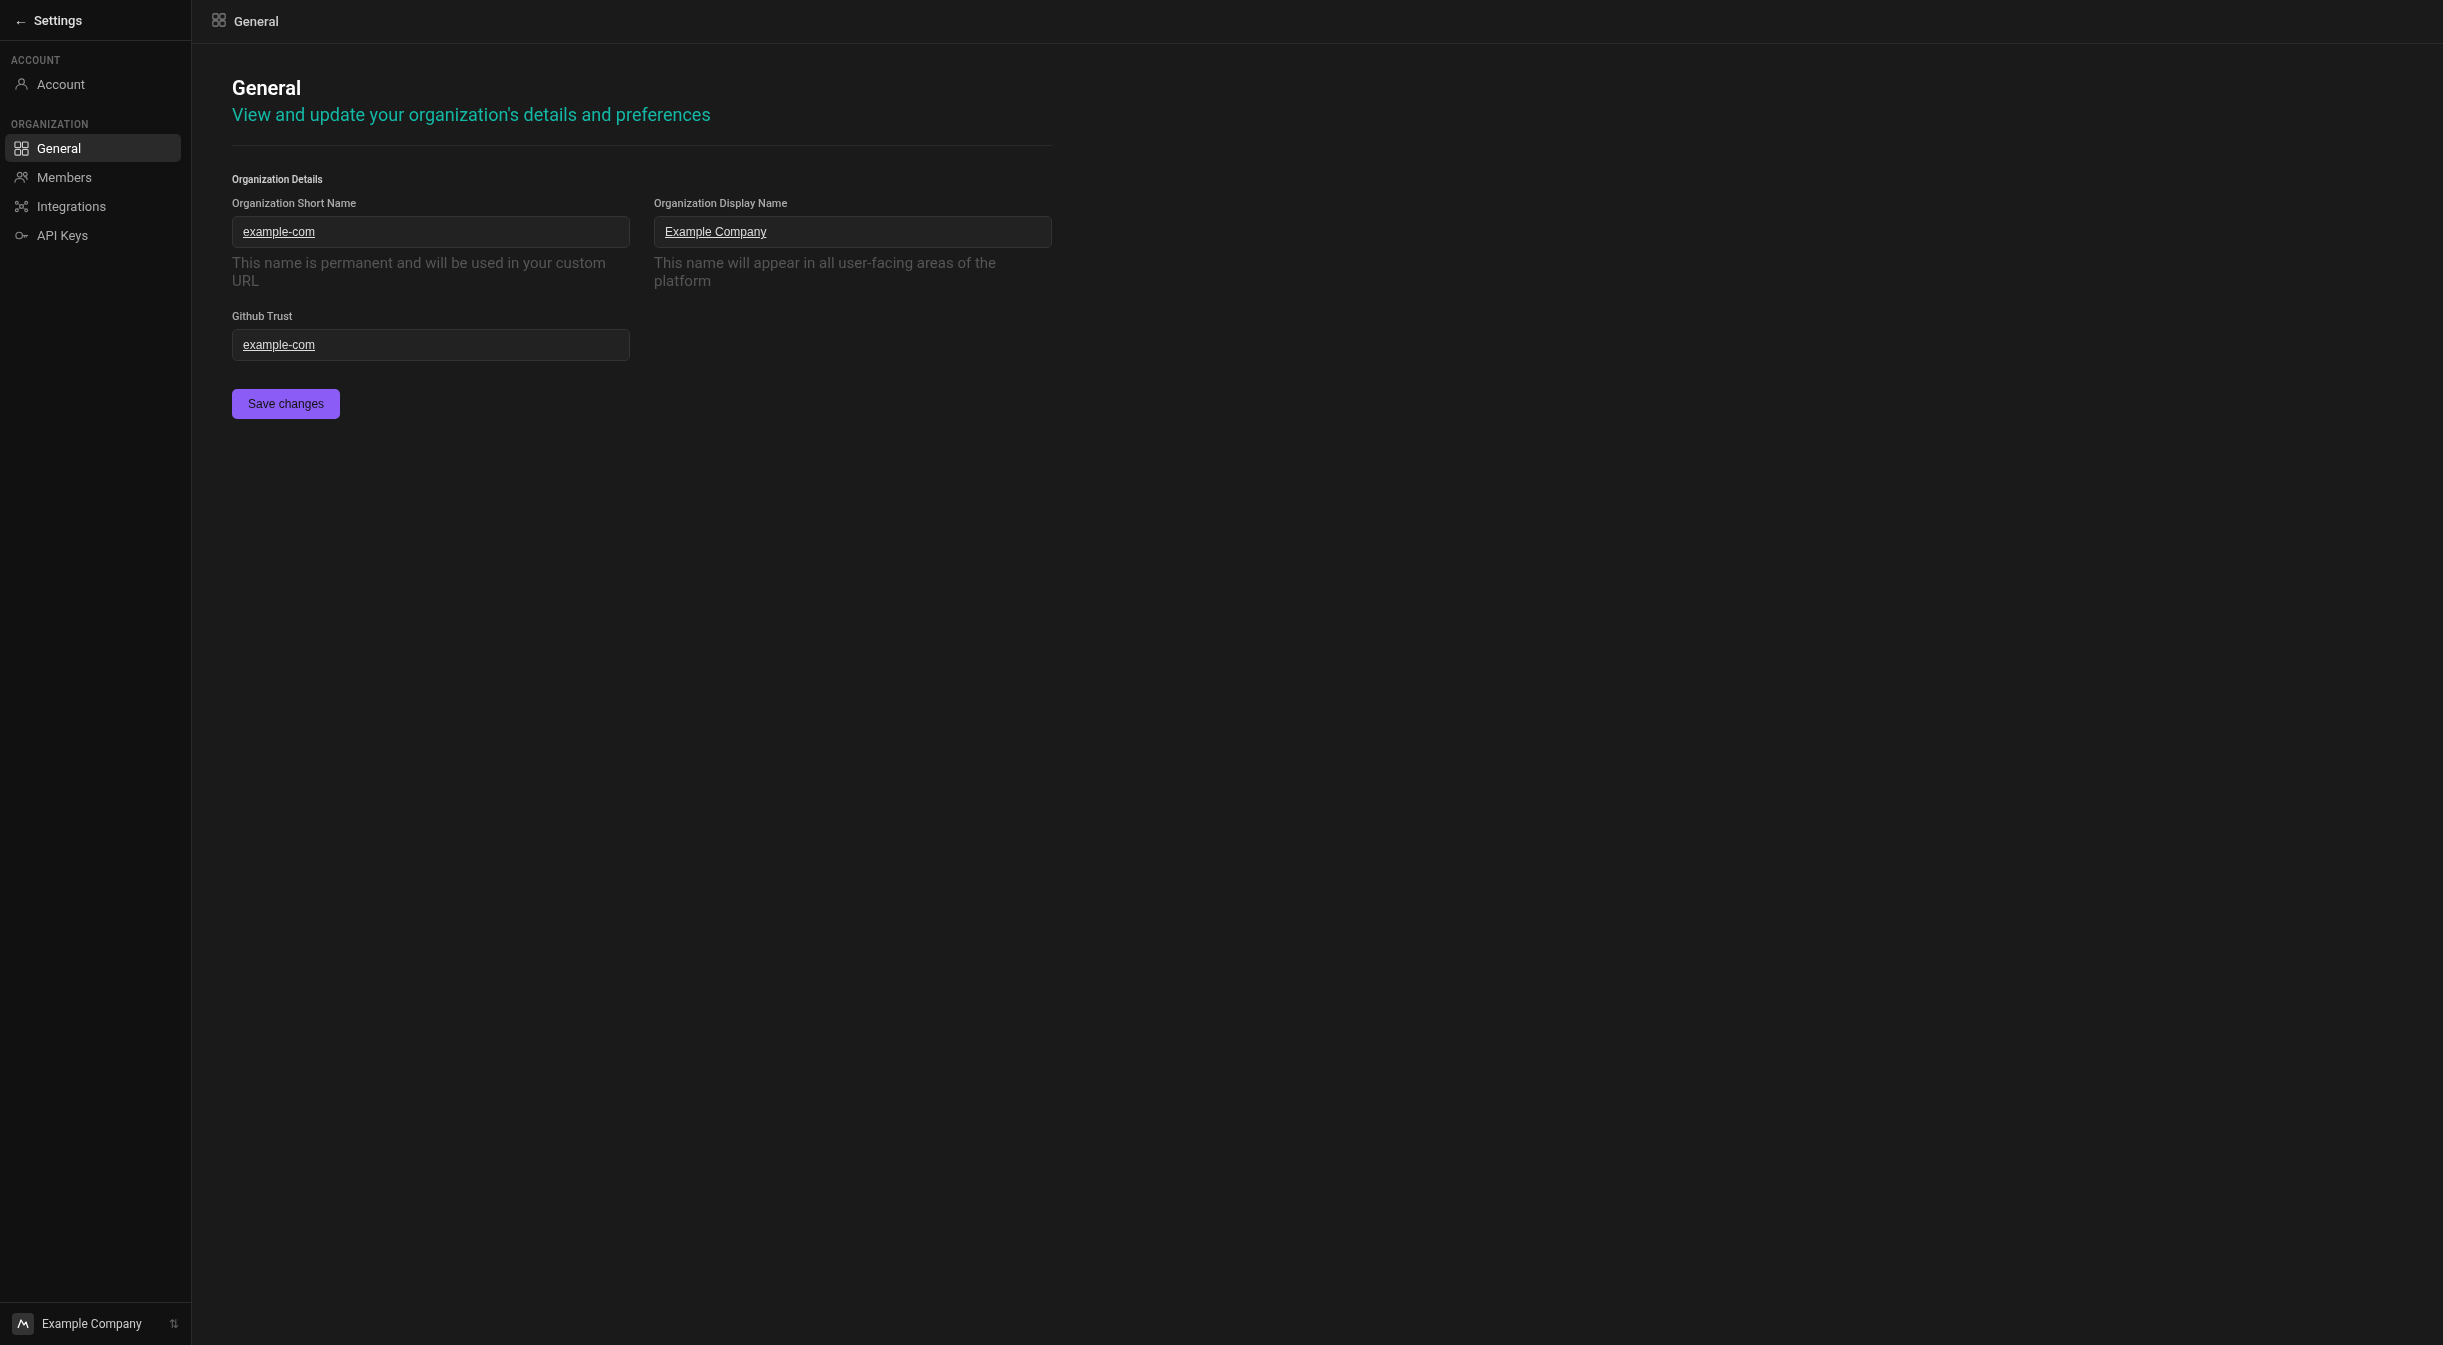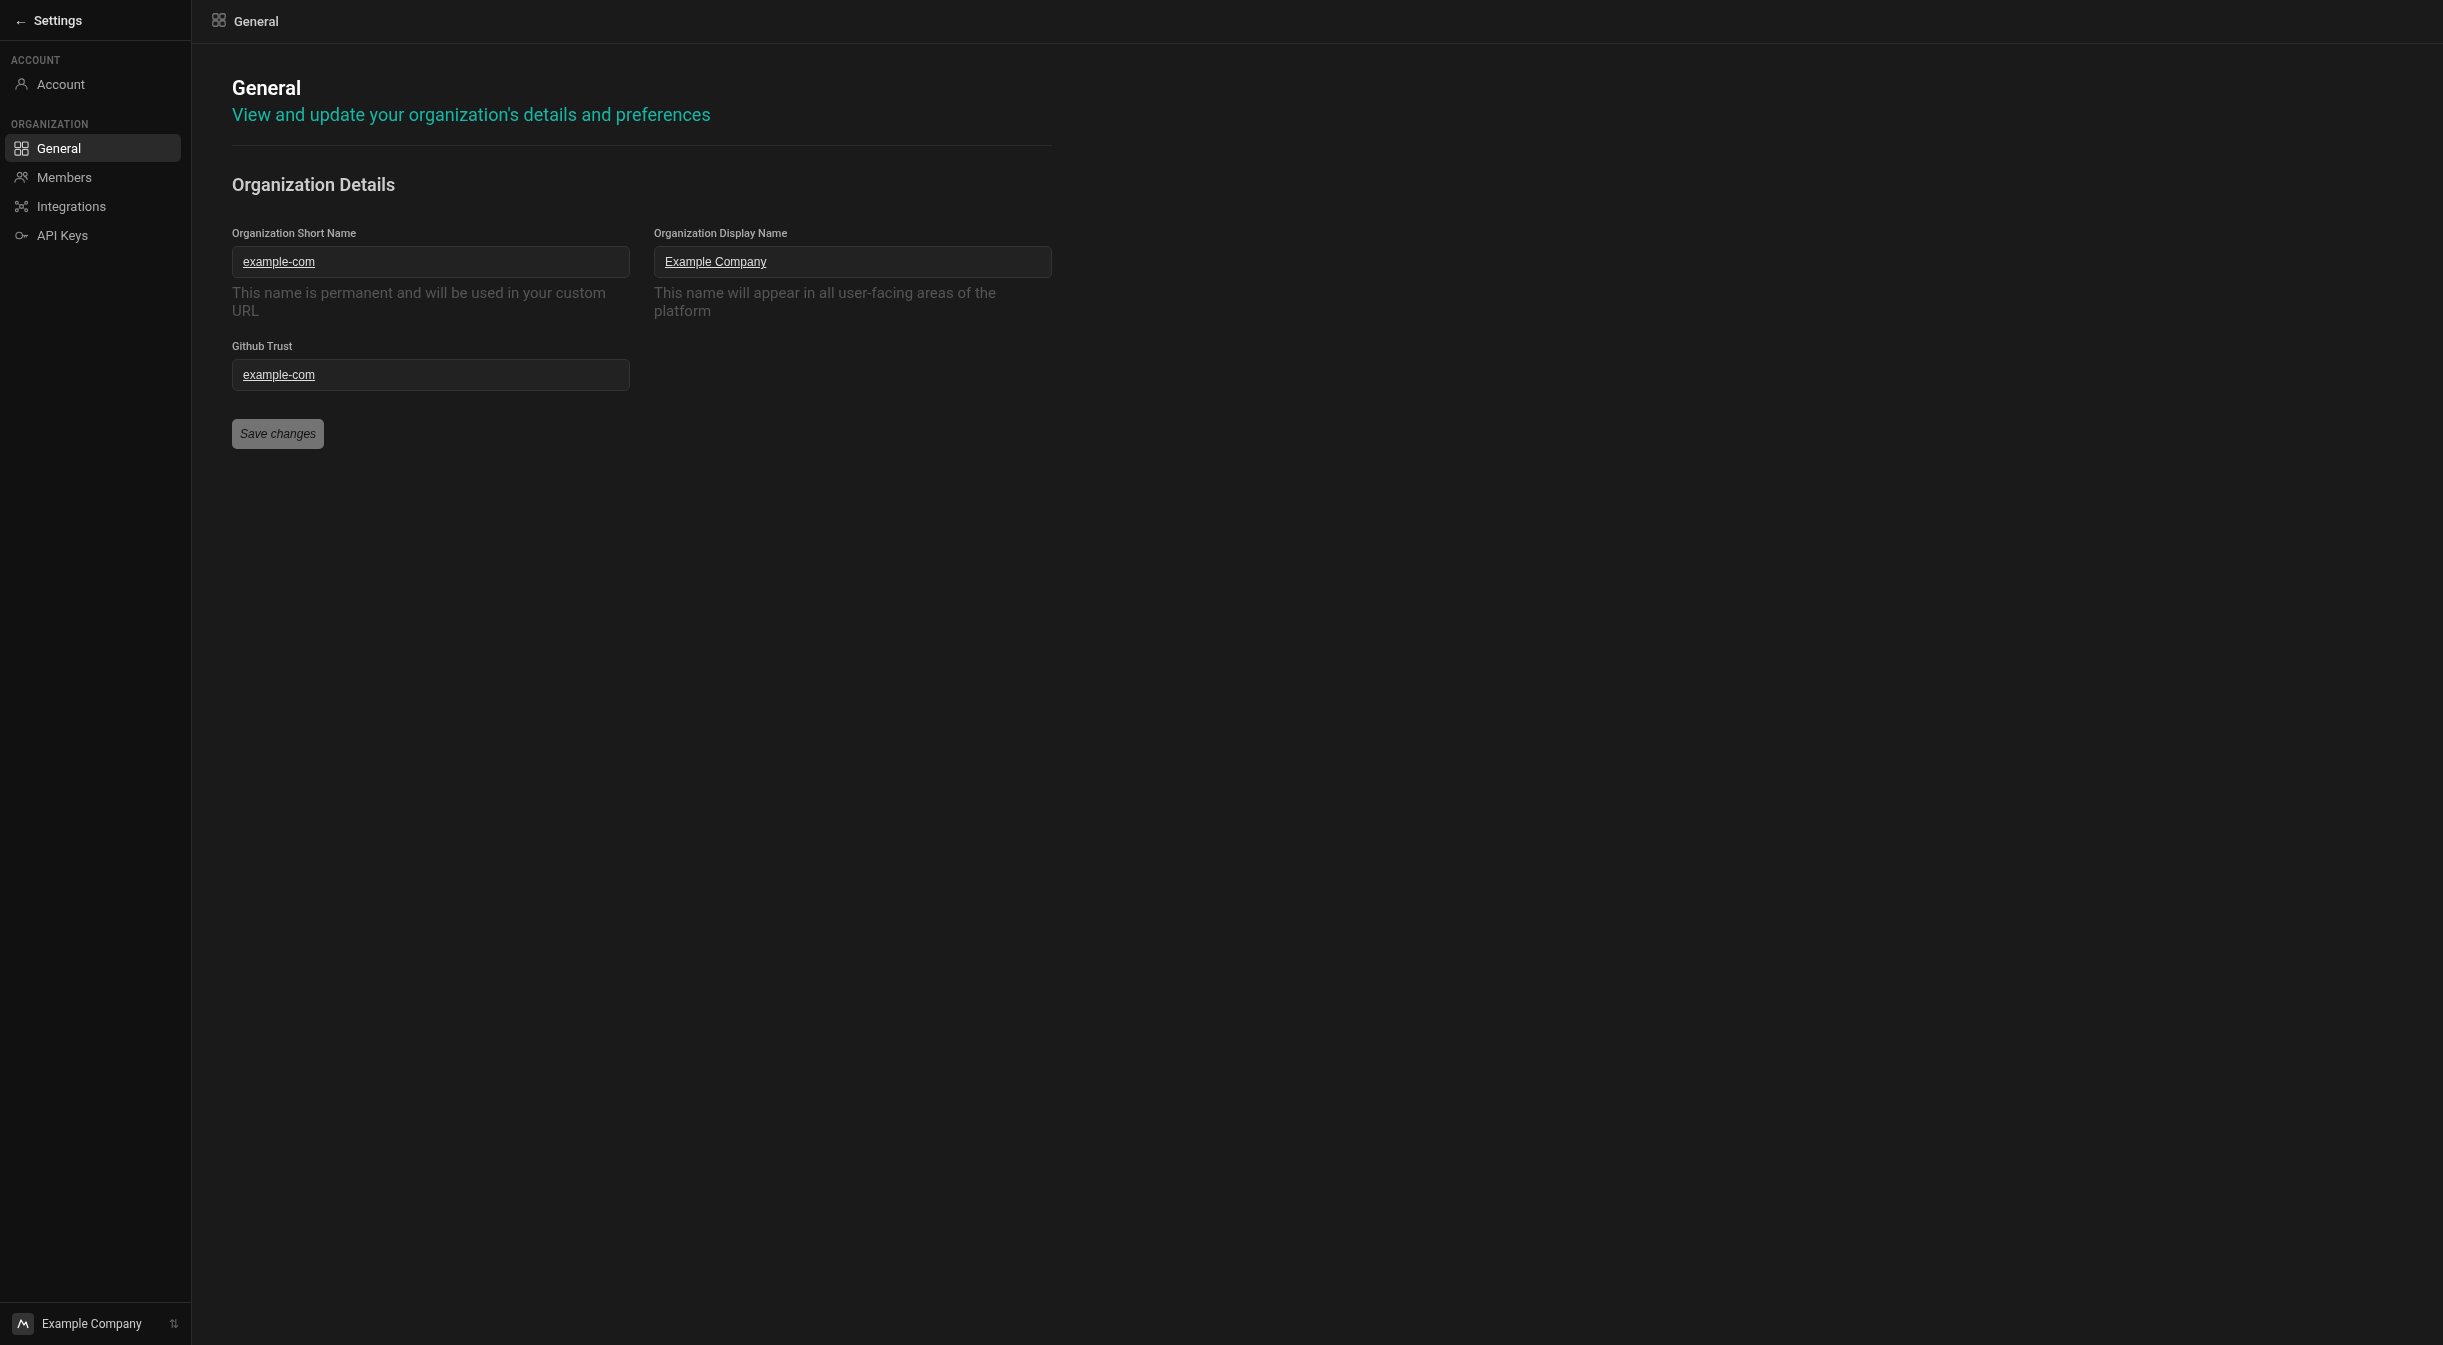--- a/index.html
+++ b/index.html
@@ -180,24 +180,24 @@
       color: #fff;
       margin-bottom: 4px;
     }
 
     .page-subtitle {
       font-size: 18px;
       color: #14b8a6;
     }
 
     .section-title {
-      font-size: 18px;
+      font-size: 10px;
       font-weight: 600;
       color: #ccc;
-      margin-bottom: 32px;
+      margin-bottom: 12px;
     }
 
     .form-grid {
       display: grid;
       grid-template-columns: 1fr 1fr;
       gap: 20px 24px;
       margin-bottom: 20px;
     }
 
     .form-group {
@@ -227,30 +227,29 @@
     .form-input::placeholder {
       color: #555;
     }
 
     .form-hint {
       font-size: 15px;
       color: #555;
     }
 
     .save-button {
-      background: #737373;
+      background: #8b5cf6;
       color: #111;
       border: none;
       border-radius: 5px;
-      padding: 8px 8px;
+      padding: 8px 16px;
       font-size: 12px;
       font-weight: 500;
       cursor: pointer;
       margin-top: 8px;
-      font-style: italic;
     }
 
     
     .icon-svg {
       width: 15px;
       height: 15px;
     }
   </style>
 </head>
 <body>

